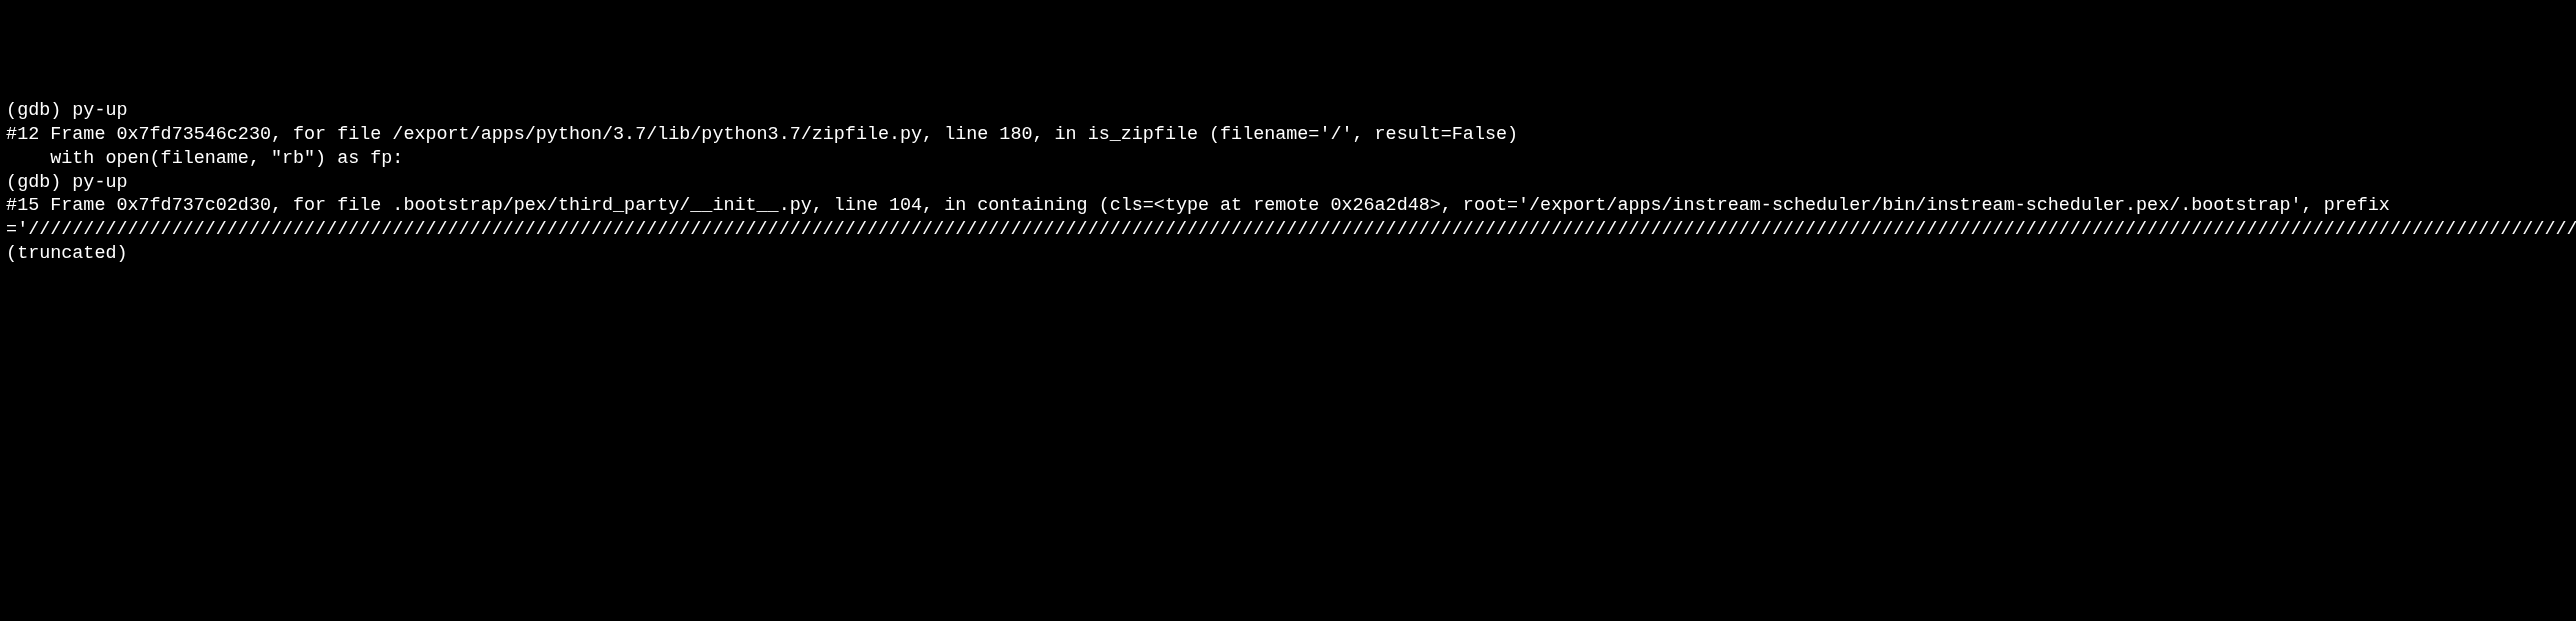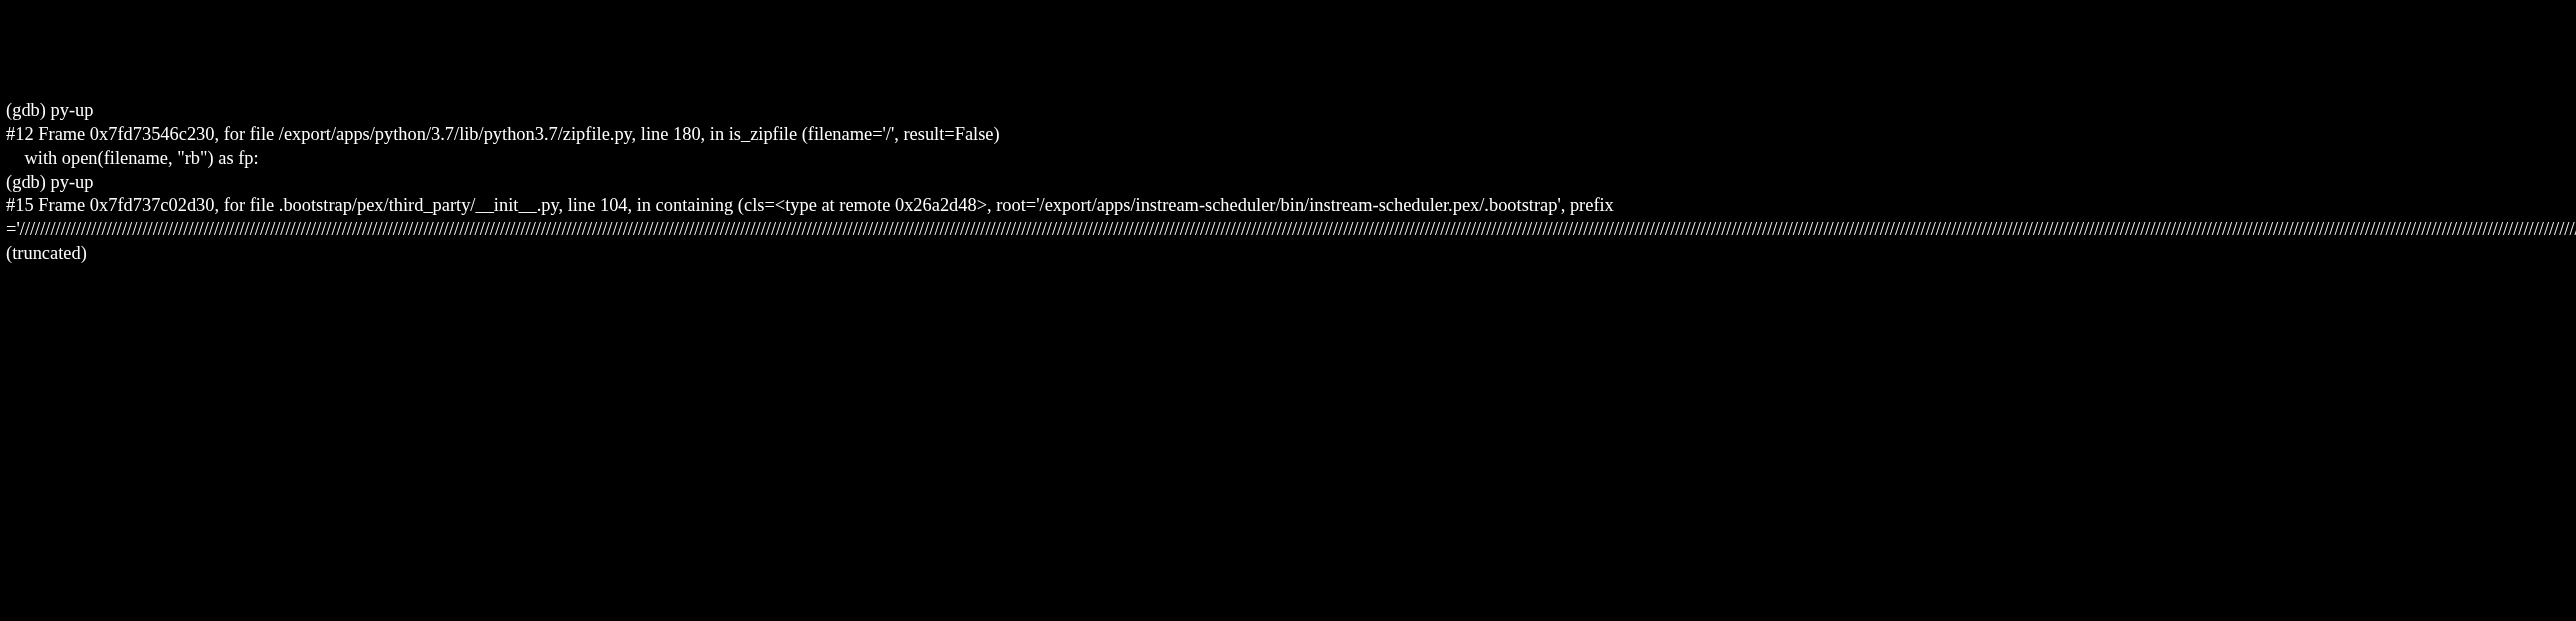--- a/index.html
+++ b/index.html
@@ -14,21 +14,20 @@
       font-size: 18.4px;
       line-height: 1.3;
       padding: 3.1px 6.1px;
       white-space: pre-wrap;
       word-break: break-all;
       width: 2576px;
       min-height: 622px;
     }
     .terminal-line {
       display: block;
-      font-family: Liberation Serif, serif;
     }
   </style>
 </head>
 <body>
 
 
 
 <div><span class="terminal-line">(gdb) py-up</span><span class="terminal-line">#12 Frame 0x7fd73546c230, for file /export/apps/python/3.7/lib/python3.7/zipfile.py, line 180, in is_zipfile (filename='/', result=False)</span><span class="terminal-line">    with open(filename, "rb") as fp:</span><span class="terminal-line">(gdb) py-up</span><span class="terminal-line">#15 Frame 0x7fd737c02d30, for file .bootstrap/pex/third_party/__init__.py, line 104, in containing (cls=&lt;type at remote 0x26a2d48&gt;, root='/export/apps/instream-scheduler/bin/instream-scheduler.pex/.bootstrap', prefix='///////////////////////////////////////////////////////////////////////////////////////////////////////////////////////////////////////////////////////////////////////////////////////////////////////////////////////////////////////////////////////////////////////////////////////////////////////////////////////////////////////////////////////////////////////////////////////////////////////////////////////////////////////////////////////////////////////////////////////////////////////////////////////////////////////////////////////////////////////////////////////////////////////////////////////////////////////////////////////////////////////////////////////////////////////////////////////////////////////////////////////////////////////////////////////////////////////////////////////////////////////////////////...(truncated)</span></div>
 
 

